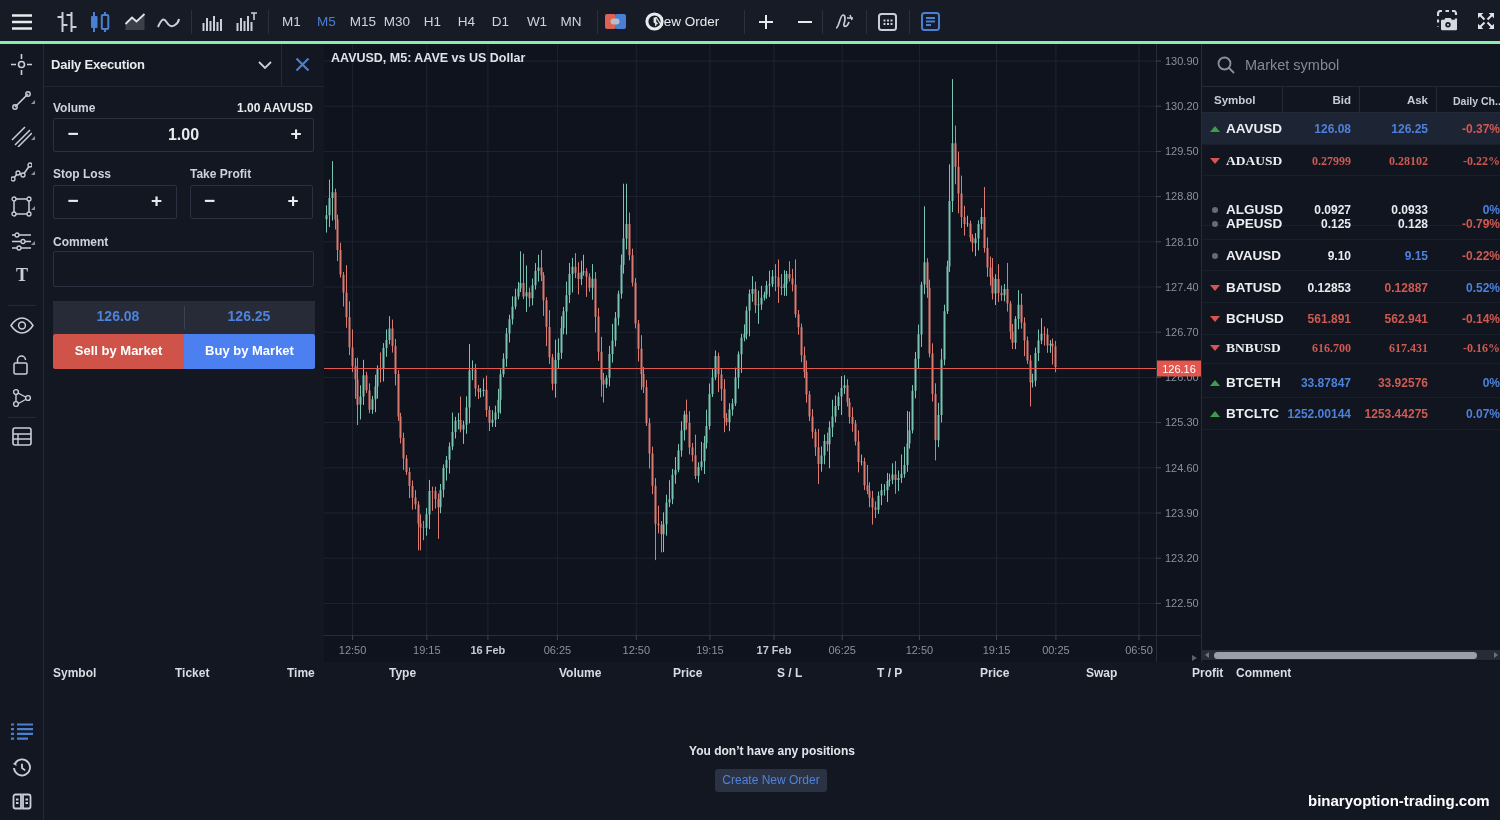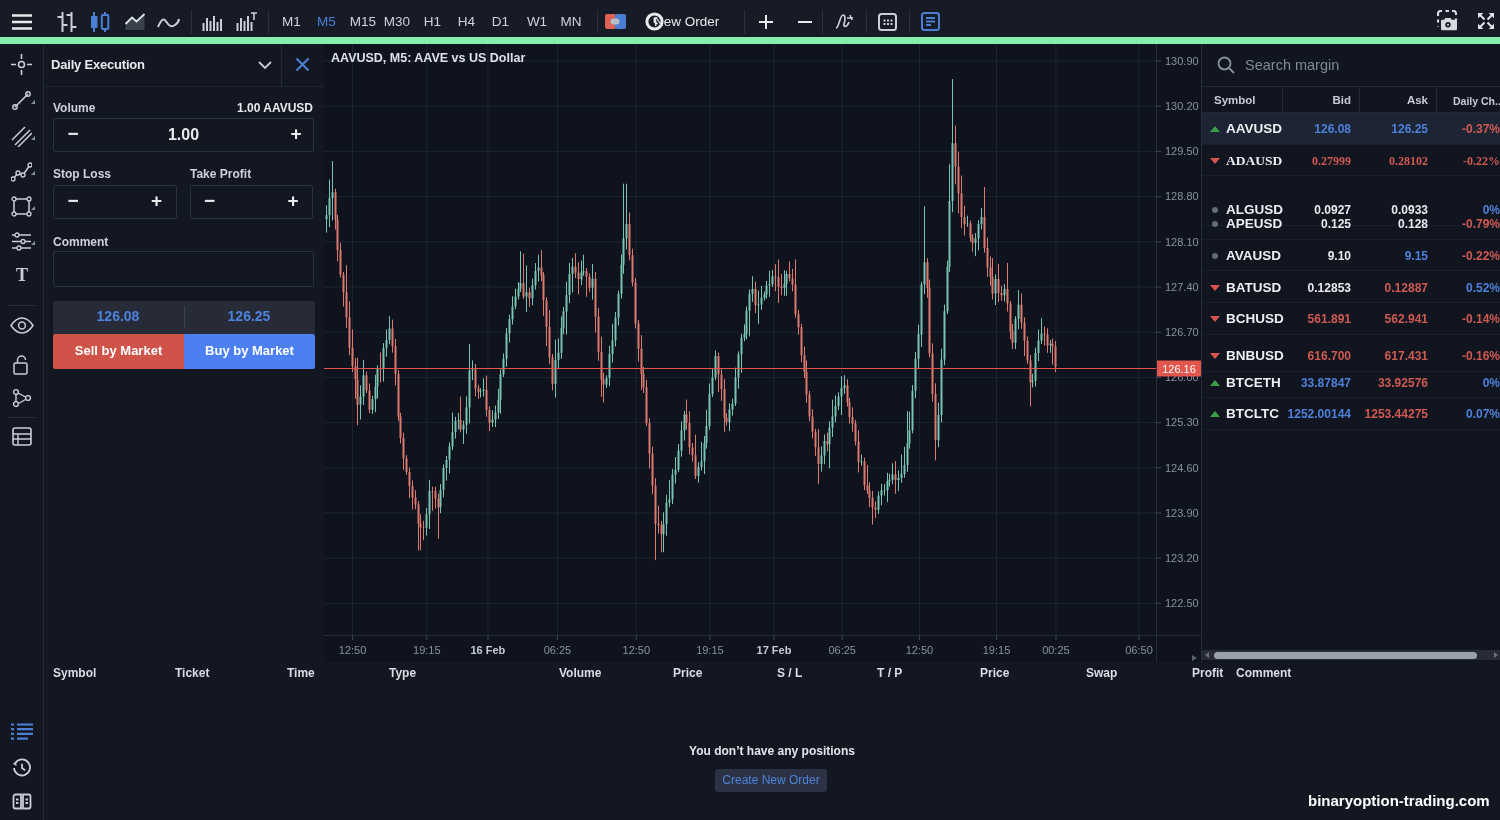--- a/index.html
+++ b/index.html
@@ -1,17 +1,17 @@
 <!DOCTYPE html>
 <html><head><meta charset="utf-8">
 <style>
 *{margin:0;padding:0;box-sizing:border-box}
 html,body{width:1500px;height:820px;overflow:hidden;background:#131722;font-family:"Liberation Sans",sans-serif}
 .abs{position:absolute;white-space:nowrap}
-#topbar{position:absolute;left:0;top:0;width:1500px;height:44px;background:#161b26;border-bottom:7px solid #86efac}
+#topbar{position:absolute;left:0;top:0;width:1500px;height:44px;background:#161b26;border-bottom:3px solid #86efac}
 #sidebar{position:absolute;left:0;top:44px;width:44px;height:776px;background:#131722;border-right:1px solid #242a38}
 #mpanel{position:absolute;left:44px;top:44px;width:280px;height:618px;background:#131722}
 #chartwrap{position:absolute;left:324px;top:44px;width:877px;height:618px;background:#0e131e}
 #rpanel{position:absolute;left:1201px;top:44px;width:299px;height:618px;background:#10151f;border-left:1px solid #262c3a}
 #bottom{position:absolute;left:44px;top:662px;width:1456px;height:158px;background:#131722}
 .sep{position:absolute;top:10px;width:1px;height:24px;background:#2a303d}
 .tf{position:absolute;top:0;height:44px;line-height:44px;font-size:13.5px;color:#cfd3da;text-align:center}
 .icn{position:absolute}
 .lbl{position:absolute;font-size:12px;font-weight:bold;color:#ced3db}
 .stepper{position:absolute;left:9px;width:261px;height:34px;border:1px solid #2a3140;border-radius:2px;color:#e8eaee}
@@ -318,21 +318,21 @@
 </div>
 <div class="abs" style="left:9px;top:290px;width:131px;height:34.5px;background:#cf5349;text-align:center;line-height:34.5px;font-size:13px;font-weight:bold;color:#fff;border-radius:2px 0 0 2px">Sell by Market</div>
 <div class="abs" style="left:140px;top:290px;width:131px;height:34.5px;background:#4c80f1;text-align:center;line-height:34.5px;font-size:13px;font-weight:bold;color:#fff;border-radius:0 2px 2px 0">Buy by Market</div>
 </div>
 
 <div id="rpanel">
 <svg class="icn" style="left:15px;top:12px" width="18" height="18">
       <circle cx="7.5" cy="7.5" r="6" fill="none" stroke="#8a919e" stroke-width="1.8"></circle>
       <path d="M12 12l5 5" stroke="#8a919e" stroke-width="1.8"></path>
     </svg>
-<div class="abs" style="left:43px;top:13px;font-size:14.5px;color:#828a97">Search margin</div>
+<div class="abs" style="left:43px;top:13px;font-size:14.5px;color:#828a97">Market symbol</div>
 <div class="abs" style="left:0;top:42px;width:299px;height:27px;border-top:1px solid #232936;border-bottom:1px solid #232936">
   <div class="abs" style="left:80px;top:0;width:1px;height:27px;background:#232936"></div>
   <div class="abs" style="left:157px;top:0;width:1px;height:27px;background:#232936"></div>
   <div class="abs" style="left:234px;top:0;width:1px;height:27px;background:#232936"></div>
   <div class="abs" style="left:12px;top:7px;font-size:11.5px;font-weight:bold;color:#c6cbd4">Symbol</div>
   <div class="abs" style="left:80px;top:7px;width:69px;text-align:right;font-size:11.5px;font-weight:bold;color:#c6cbd4">Bid</div>
   <div class="abs" style="left:157px;top:7px;width:69px;text-align:right;font-size:11.5px;font-weight:bold;color:#c6cbd4">Ask</div>
   <div class="abs" style="left:251px;top:8px;font-size:10.5px;font-weight:bold;color:#c6cbd4">Daily Ch...</div>
 </div>
 <div class="abs" style="left:0;top:606px;width:299px;height:10px;background:#262b35">
@@ -383,21 +383,21 @@
     <span class="v" style="left:154px;width:72px;color:#d05a52">0.12887</span>
     <span class="v" style="left:234px;width:64px;color:#4d81da">0.52%</span>
   </div>
 <div class="mrow" style="top:303.2px;">
     <span class="tri" style="border-top:6px solid #d9534f;border-bottom:none"></span>
     <span class="sym">BCHUSD</span>
     <span class="v" style="left:82px;width:67px;color:#d05a52">561.891</span>
     <span class="v" style="left:154px;width:72px;color:#d05a52">562.941</span>
     <span class="v" style="left:234px;width:64px;color:#d05a52">-0.14%</span>
   </div>
-<div class="mrow" style="top:340px;">
+<div class="mrow" style="top:332px;font-family:Liberation Serif, serif;">
     <span class="tri" style="border-top:6px solid #d9534f;border-bottom:none"></span>
     <span class="sym">BNBUSD</span>
     <span class="v" style="left:82px;width:67px;color:#d05a52">616.700</span>
     <span class="v" style="left:154px;width:72px;color:#d05a52">617.431</span>
     <span class="v" style="left:234px;width:64px;color:#d05a52">-0.16%</span>
   </div>
 <div class="mrow" style="top:366.6px;">
     <span class="tri" style="border-bottom:6px solid #3d9e4a;border-top:none"></span>
     <span class="sym">BTCETH</span>
     <span class="v" style="left:82px;width:67px;color:#4d81da">33.87847</span>

